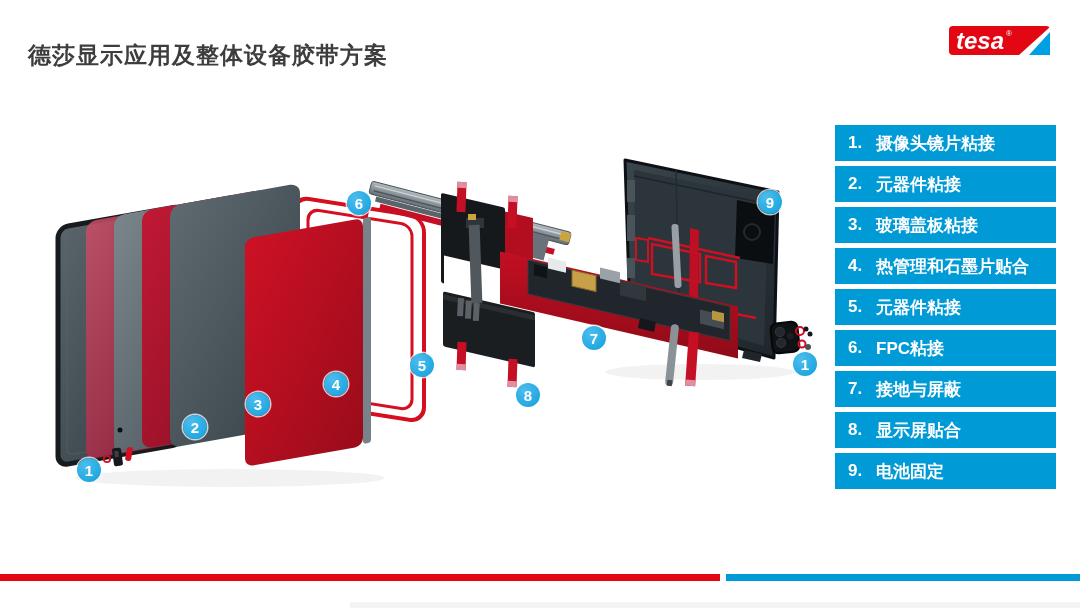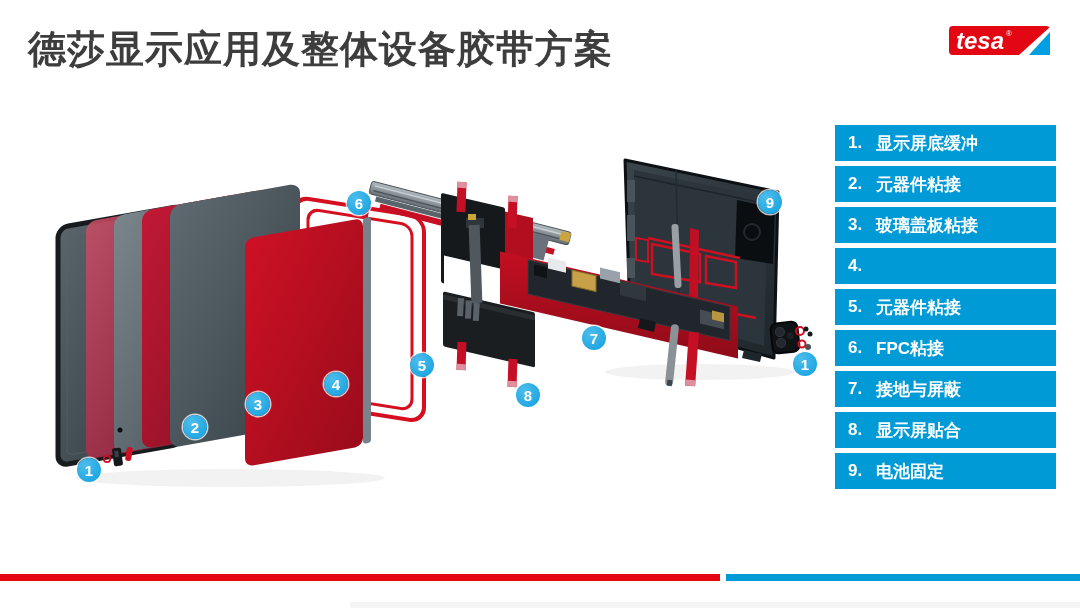--- a/index.html
+++ b/index.html
@@ -1,21 +1,21 @@
 <!DOCTYPE html>
 <html><head>
 <meta charset="utf-8">
 <style>
   html,body { margin:0; padding:0; }
   body {
     width:1080px; height:608px; position:relative; background:#ffffff;
     font-family:"Liberation Sans","DejaVu Sans",sans-serif; overflow:hidden;
   }
   .page-title {
-    position:absolute; left:28px; top:24px; font-size:38px; font-weight:bold;
+    position:absolute; left:28px; top:40px; font-size:23px; font-weight:bold;
     color:#3d3d3d; letter-spacing:1px; white-space:nowrap;
   }
   .logo-svg { position:absolute; left:949px; top:26px; width:101px; height:29px; }
   .diagram-svg { position:absolute; left:0; top:0; width:1080px; height:608px; }
 
   .legend { position:absolute; left:835px; top:125px; width:221px; }
   .legend-item {
     height:36px; margin-bottom:5px; background:#009ad6; color:#ffffff;
     display:flex; align-items:center; font-size:17px; font-weight:bold;
     padding-left:13px; box-sizing:border-box; white-space:nowrap;
@@ -231,32 +231,33 @@
 <div class="badge b5">5</div>
 <div class="badge b6">6</div>
 <div class="badge b7">7</div>
 <div class="badge b8">8</div>
 <div class="badge b9">9</div>
 <div class="badge b1r">1</div>
 
 <div class="legend">
   <div class="legend-item">
     <span class="num">1.</span>
-    <span>显示屏底缓冲</span>
+    <span>摄像头镜片粘接</span>
   </div>
   <div class="legend-item">
     <span class="num">2.</span>
     <span>元器件粘接</span>
   </div>
   <div class="legend-item">
     <span class="num">3.</span>
     <span>玻璃盖板粘接</span>
   </div>
   <div class="legend-item">
     <span class="num">4.</span>
+    <span>热管理和石墨片贴合</span>
   </div>
   <div class="legend-item">
     <span class="num">5.</span>
     <span>元器件粘接</span>
   </div>
   <div class="legend-item">
     <span class="num">6.</span>
     <span>FPC粘接</span>
   </div>
   <div class="legend-item">

